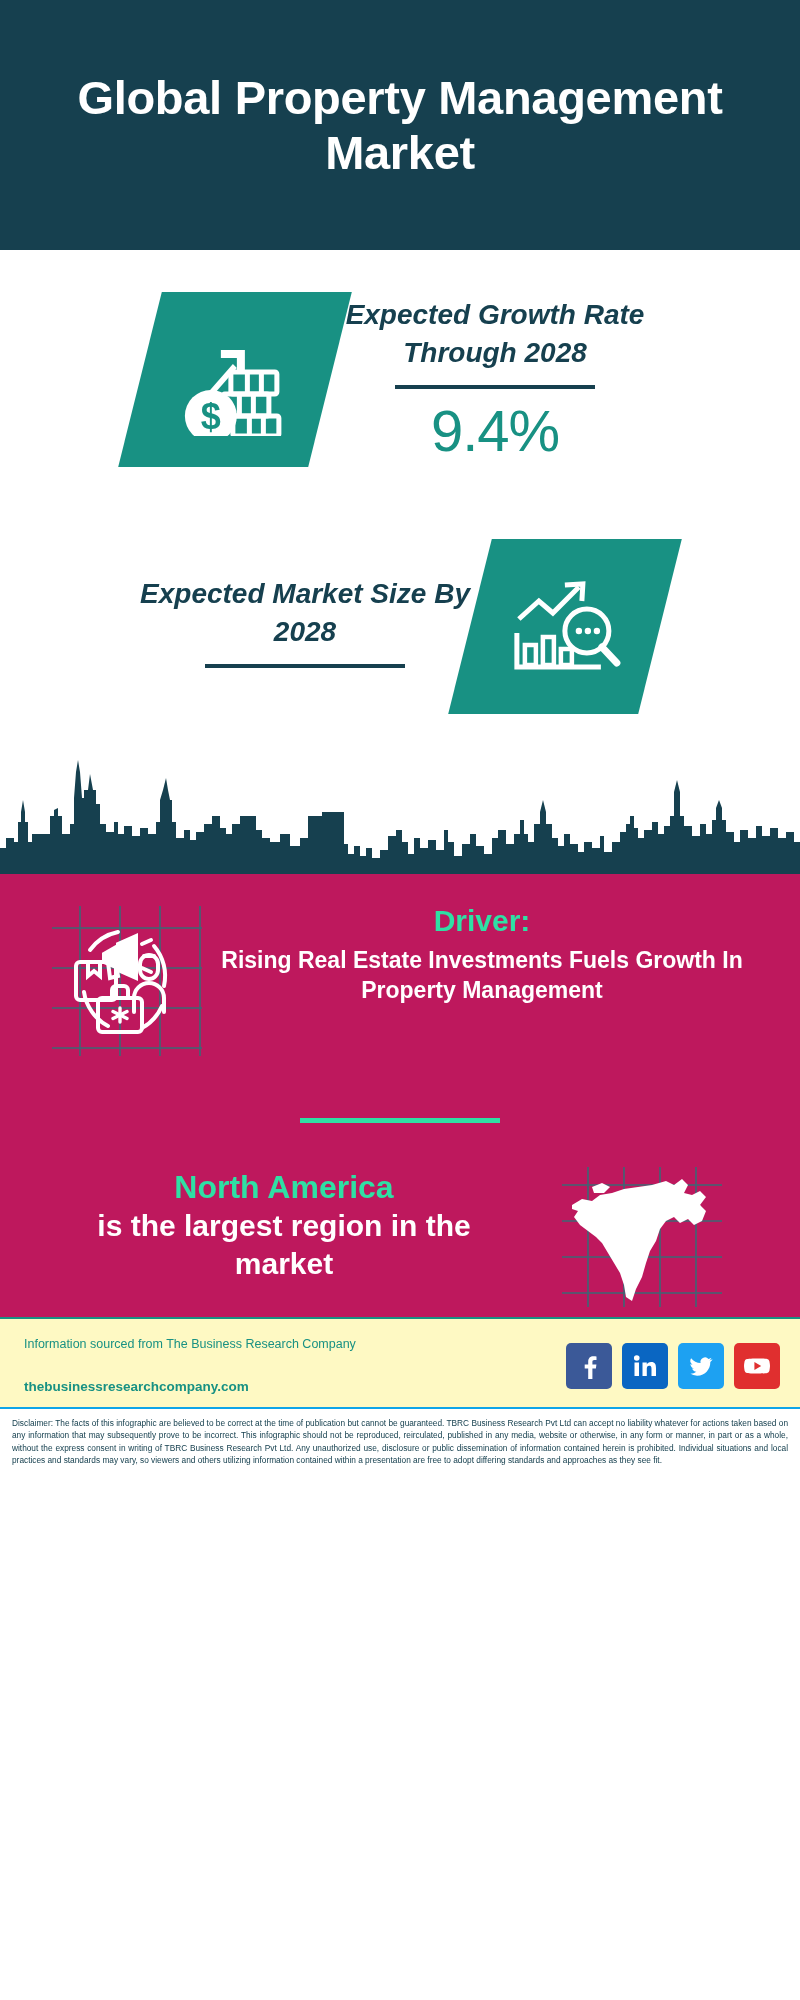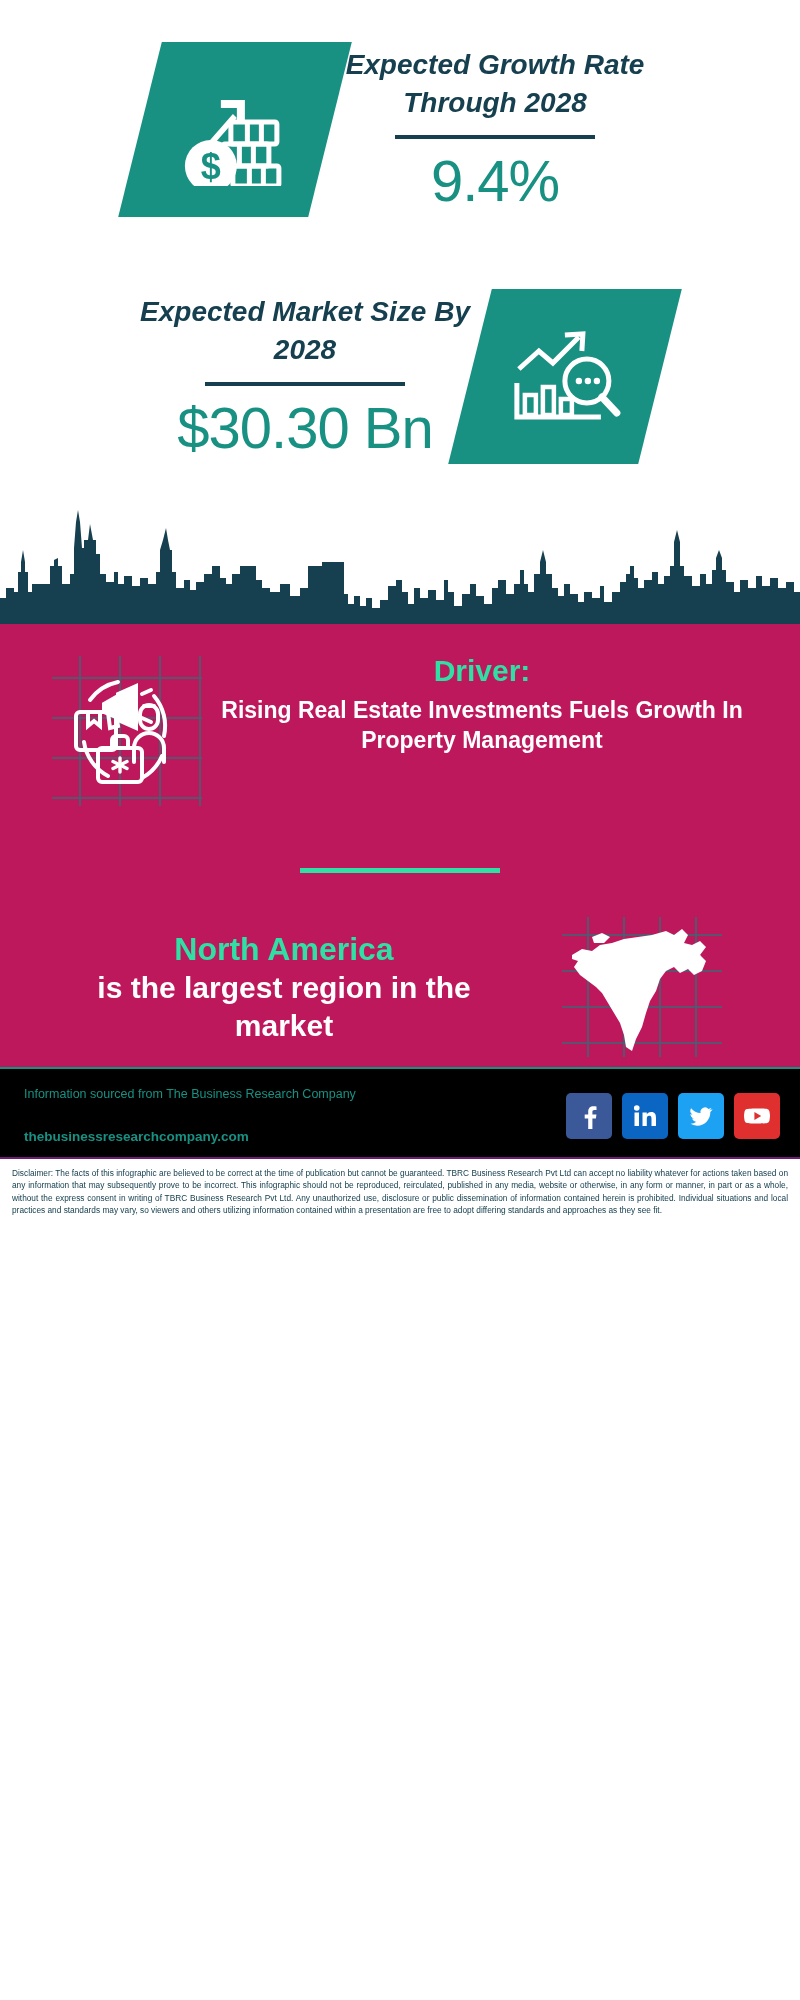--- a/index.html
+++ b/index.html
@@ -134,21 +134,21 @@
 
   .green-rule {
     width: 200px;
     height: 5px;
     background: #2fe0a4;
     margin: 62px auto 0 auto;
   }
 
   .region-row {
     display: flex;
-    align-items: center;
+    align-items: flex-start;
     padding: 44px 44px 0 30px;
     gap: 44px;
   }
   .region-copy {
     flex: 1;
     text-align: center;
     padding-left: 20px;
   }
   .region-name {
     color: #2fe0a4;
@@ -165,21 +165,21 @@
   .region-map {
     width: 160px;
     height: 140px;
     flex: none;
     margin-right: 34px;
     position: relative;
   }
 
   
   .footer {
-    background: #000000;
+    background: #fef9c3;
     border-top: 2px solid #189183;
     padding: 16px 20px 10px 24px;
     display: flex;
     align-items: center;
     gap: 10px;
   }
   .footer-text { flex: 1; }
   .footer-line1 {
     color: #189183;
     font-size: 12.5px;
@@ -203,35 +203,38 @@
     color: #fff;
     font-weight: bold;
   }
   .s-fb { background: #3b5998; }
   .s-li { background: #0a66c2; }
   .s-tw { background: #1da1f2; }
   .s-yt { background: #e02f2f; }
 
   .disclaimer-wrap {
     background: #ffffff;
-    border-top: 2px solid #701a75;
+    border-top: 2px solid #0ea5e9;
     padding: 8px 12px 10px 12px;
   }
   .disclaimer {
     color: #16404f;
     font-size: 8.3px;
     line-height: 1.5;
     text-align: justify;
   }
 </style>
 </head>
 <body>
 
 <div class="page">
 
+  <div class="header">
+    <div class="header-title">Global Property Management Market</div>
+  </div>
 
   <div class="stats">
 
     <div class="stat-row growth">
       <div class="para-badge">
         <div class="para-inner">
           <svg width="120" height="112" viewBox="0 0 120 112">
             <g fill="#ffffff">
 
               <path d="M20 92 L62 44 L58 40 L16 88 Z"></path>
@@ -259,21 +262,20 @@
         <div class="stat-value">9.4%</div>
       </div>
     </div>
 
     <div class="growth-gap"></div>
 
     <div class="stat-row size">
       <div class="stat-text">
         <div class="stat-label">Expected Market Size By 2028</div>
         <div class="stat-rule"></div>
-        <div class="stat-value">$30.30 Bn</div>
       </div>
       <div class="para-badge">
         <div class="para-inner">
           <svg width="120" height="104" viewBox="0 0 120 104">
             <g fill="none" stroke="#ffffff" stroke-width="4.5">
 
               <polyline points="14,44 34,26 48,38 74,12" stroke-width="5"></polyline>
               <polyline points="60,10 78,9 77,26" stroke-width="5"></polyline>
 
               <path d="M12 58 L12 92 L96 92" stroke-width="5"></path>

